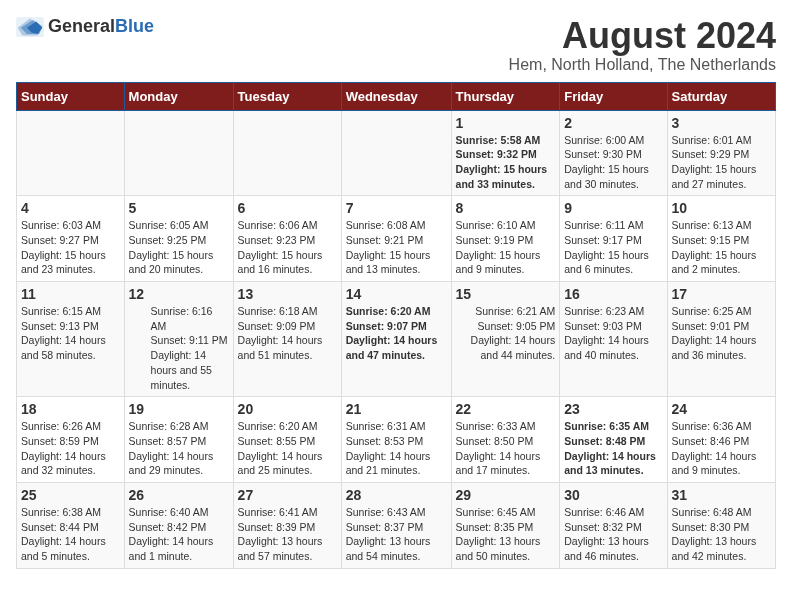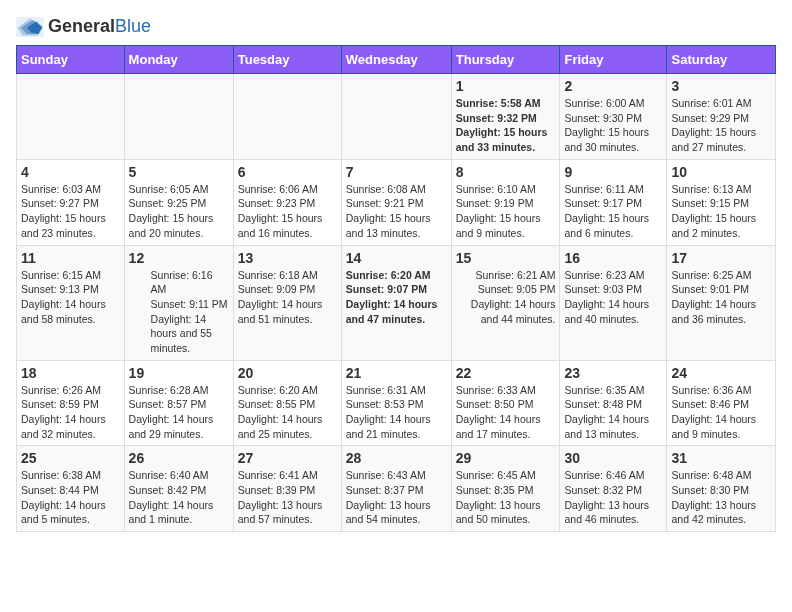--- a/index.html
+++ b/index.html
@@ -21,21 +21,21 @@
       align-items: center;
       gap: 4px;
     }
     .logo-text-general {
       font-size: 18px;
       font-weight: bold;
       color: #333;
     }
     .logo-text-blue {
       font-size: 18px;
-      font-weight: normal;
+      font-weight: bold;
       color: #2a6db5;
       text-align: right;
     }
     .logo-icon {
       width: 28px;
       height: 20px;
     }
     .title-area {
       text-align: right;
     }
@@ -48,21 +48,21 @@
     .subtitle {
       font-size: 16px;
       color: #555;
     }
     table {
       width: 100%;
       border-collapse: collapse;
       font-size: 11px;
     }
     thead tr th {
-      background-color: #8b5cf6;
+      background-color: #7f1d1d;
       color: #fff;
       padding: 6px 4px;
       text-align: left;
       font-size: 13px;
       font-weight: bold;
       border: 1px solid #1e5a9a;
     }
     tbody tr td {
       vertical-align: top;
       padding: 4px 4px;
@@ -104,20 +104,24 @@
       <polygon points="22,4 34,12 30,22 14,22 6,14" fill="#2a6db5" opacity="0.5"></polygon>
       <polygon points="26,6 34,14 28,22 20,20 14,14" fill="#2a6db5"></polygon>
     </svg>
     <div>
       <div style="display:flex; align-items:baseline;">
         <span class="logo-text-general">General</span>
         <span class="logo-text-blue">Blue</span>
       </div>
     </div>
   </div>
+  <div class="title-area">
+    <div class="main-title">August 2024</div>
+    <div class="subtitle">Hem, North Holland, The Netherlands</div>
+  </div>
 </div>
 
 <table>
   <thead>
     <tr>
     <th>Sunday</th>
         <th>Monday</th>
         <th>Tuesday</th>
         <th>Wednesday</th>
         <th>Thursday</th>
@@ -264,21 +268,21 @@
 Daylight: 14 hours and 21 minutes.</div>
         </td>
         <td>
           <span class="day-number">22</span>
           <div class="day-info" style="white-space: pre-line;">Sunrise: 6:33 AM
 Sunset: 8:50 PM
 Daylight: 14 hours and 17 minutes.</div>
         </td>
         <td>
           <span class="day-number">23</span>
-          <div class="day-info" style="white-space: pre-line;">Sunrise: 6:35 AM
+          <div class="day-info" style="white-space: pre-line; font-weight: bold;">Sunrise: 6:35 AM
 Sunset: 8:48 PM
 Daylight: 14 hours and 13 minutes.</div>
         </td>
         <td>
           <span class="day-number">24</span>
           <div class="day-info" style="white-space: pre-line;">Sunrise: 6:36 AM
 Sunset: 8:46 PM
 Daylight: 14 hours and 9 minutes.</div>
         </td>
       </tr>

